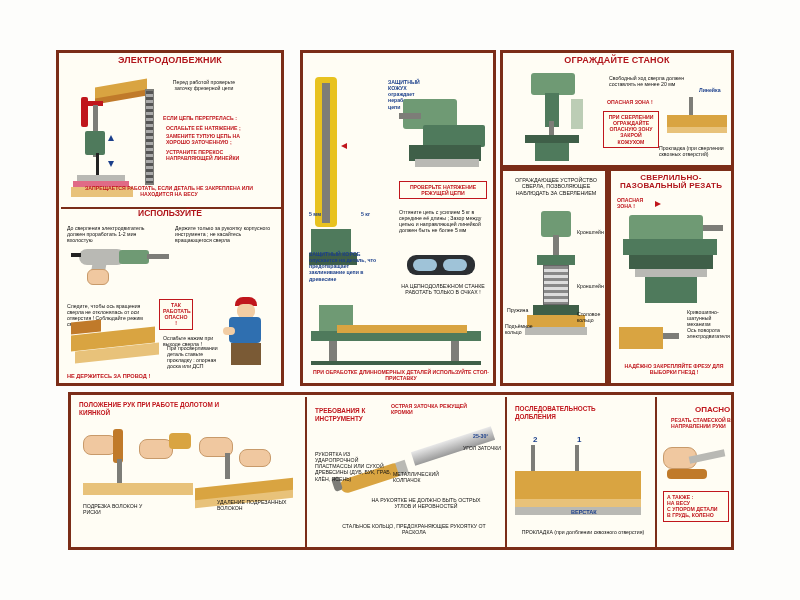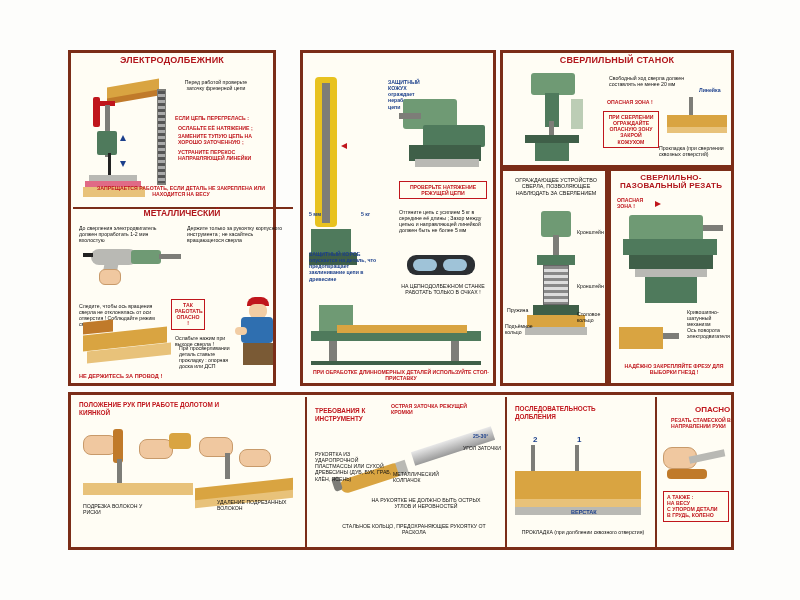--- a/index.html
+++ b/index.html
@@ -53,21 +53,21 @@
   .hand{background:#f0c8a0;border:1px solid #c89a6a;}
   .skin{background:#f2cda4;}
   .shirt{background:#2f6fb0;}
   .red-s{background:#c0161c;}
 </style>
 </head>
 <body>
 
 <div id="poster">
 
-  <div class="panel" style="left:68px;top:50px;width:208px;height:336px;">
+  <div class="panel" style="left:56px;top:50px;width:228px;height:336px;">
     <div class="panel-title">ЭЛЕКТРОДОЛБЕЖНИК</div>
 
     <div class="mach" style="left:8px;top:22px;width:95px;height:130px;">
       <div class="bx wood" style="left:28px;top:8px;width:52px;height:12px;transform:skewY(-10deg);"></div>
       <div class="bx wood2" style="left:28px;top:19px;width:52px;height:6px;transform:skewY(-10deg);"></div>
       <div class="bx red-s" style="left:14px;top:22px;width:7px;height:30px;border-radius:2px;"></div>
       <div class="bx" style="left:20px;top:26px;width:16px;height:5px;background:#c0161c;"></div>
       <div class="bx dgrey" style="left:26px;top:30px;width:5px;height:52px;"></div>
       <div class="bx g1" style="left:18px;top:56px;width:20px;height:24px;border-radius:2px;"></div>
       <div class="bx blk" style="left:29px;top:78px;width:3px;height:24px;"></div>
@@ -84,21 +84,21 @@
     <div class="txt ctr" style="left:108px;top:26px;width:74px;">Перед работой проверьте заточку фрезерной цепи</div>
 
     <div class="txt red" style="left:104px;top:62px;width:90px;">ЕСЛИ ЦЕПЬ ПЕРЕГРЕЛАСЬ :</div>
     <div class="txt red" style="left:107px;top:72px;width:88px;">ОСЛАБЬТЕ ЕЁ НАТЯЖЕНИЕ ;</div>
     <div class="txt red" style="left:107px;top:80px;width:88px;">ЗАМЕНИТЕ ТУПУЮ ЦЕПЬ НА ХОРОШО ЗАТОЧЕННУЮ ;</div>
     <div class="txt red" style="left:107px;top:96px;width:88px;">УСТРАНИТЕ ПЕРЕКОС НАПРАВЛЯЮЩЕЙ ЛИНЕЙКИ</div>
 
     <div class="txt red" style="left:12px;top:132px;width:196px;text-align:center;">ЗАПРЕЩАЕТСЯ РАБОТАТЬ, ЕСЛИ ДЕТАЛЬ НЕ ЗАКРЕПЛЕНА ИЛИ НАХОДИТСЯ НА ВЕСУ</div>
 
     <div class="divider" style="position:absolute;left:2px;top:152px;width:220px;"></div>
-    <div class="sub-title" style="position:absolute;left:0;top:154px;width:222px;">МЕТАЛЛИЧЕСКИЙ</div>
+    <div class="sub-title" style="position:absolute;left:0;top:154px;width:222px;">ИСПОЛЬЗУЙТЕ</div>
 
     <div class="txt" style="left:8px;top:172px;width:82px;">До сверления электродвигатель должен проработать 1-2 мин вхолостую</div>
     <div class="txt" style="left:116px;top:172px;width:98px;">Держите только за рукоятку корпусного инструмента ; не касайтесь вращающегося сверла</div>
 
     <div class="mach" style="left:10px;top:188px;width:120px;height:70px;">
       <div class="bx grey" style="left:10px;top:8px;width:46px;height:16px;border-radius:8px;"></div>
       <div class="bx g2" style="left:50px;top:9px;width:30px;height:14px;border-radius:3px;"></div>
       <div class="bx dgrey" style="left:78px;top:13px;width:22px;height:5px;"></div>
       <div class="bx grey" style="left:22px;top:22px;width:14px;height:18px;transform:skewX(-10deg);"></div>
       <div class="bx hand" style="left:18px;top:28px;width:22px;height:16px;border-radius:6px;"></div>
@@ -171,21 +171,21 @@
       <div class="bx wood" style="left:26px;top:20px;width:130px;height:8px;"></div>
       <div class="bx dgrey" style="left:18px;top:36px;width:8px;height:22px;"></div>
       <div class="bx dgrey" style="left:140px;top:36px;width:8px;height:22px;"></div>
       <div class="bx g3" style="left:0px;top:56px;width:170px;height:4px;"></div>
     </div>
 
     <div class="txt red" style="left:8px;top:316px;width:180px;text-align:center;">ПРИ ОБРАБОТКЕ ДЛИННОМЕРНЫХ ДЕТАЛЕЙ ИСПОЛЬЗУЙТЕ СТОЛ-ПРИСТАВКУ</div>
   </div>
 
   <div class="panel" style="left:500px;top:50px;width:234px;height:118px;">
-    <div class="panel-title">СВЕРЛИЛЬНЫЙ СТАНОК</div>
+    <div class="panel-title">ОГРАЖДАЙТЕ СТАНОК</div>
 
     <div class="mach" style="left:8px;top:18px;width:92px;height:92px;">
       <div class="bx g2" style="left:20px;top:2px;width:44px;height:22px;border-radius:3px;"></div>
       <div class="bx g1" style="left:34px;top:22px;width:14px;height:34px;"></div>
       <div class="bx dgrey" style="left:38px;top:50px;width:5px;height:16px;"></div>
       <div class="bx g3" style="left:14px;top:64px;width:54px;height:8px;"></div>
       <div class="bx g1" style="left:24px;top:72px;width:34px;height:18px;"></div>
       <div class="bx gl" style="left:60px;top:28px;width:12px;height:30px;opacity:.6;"></div>
     </div>
 

